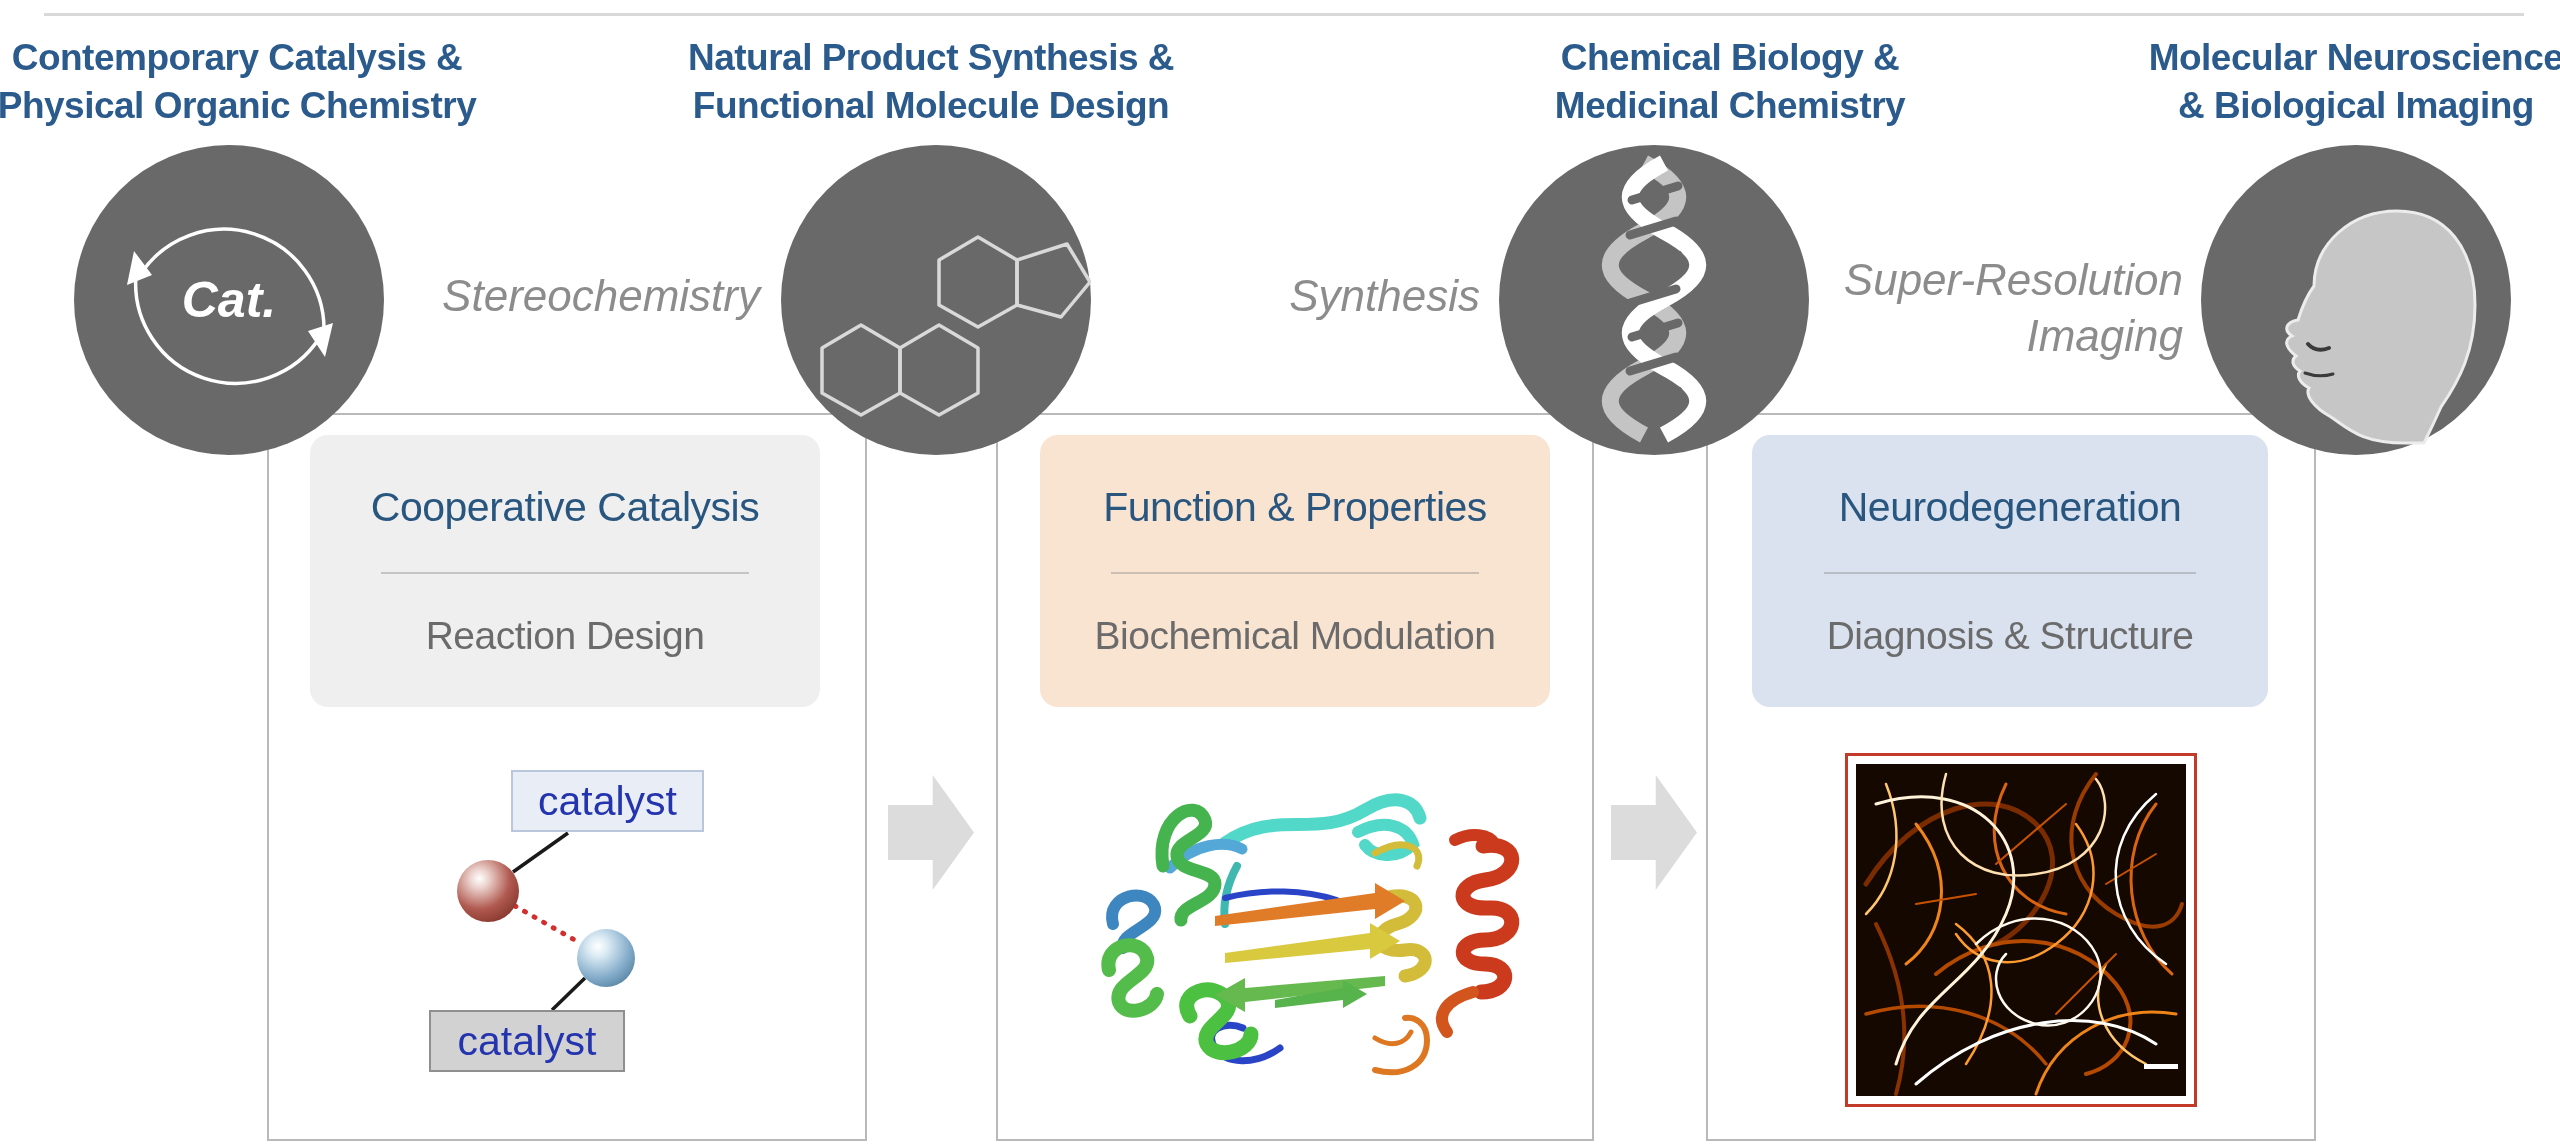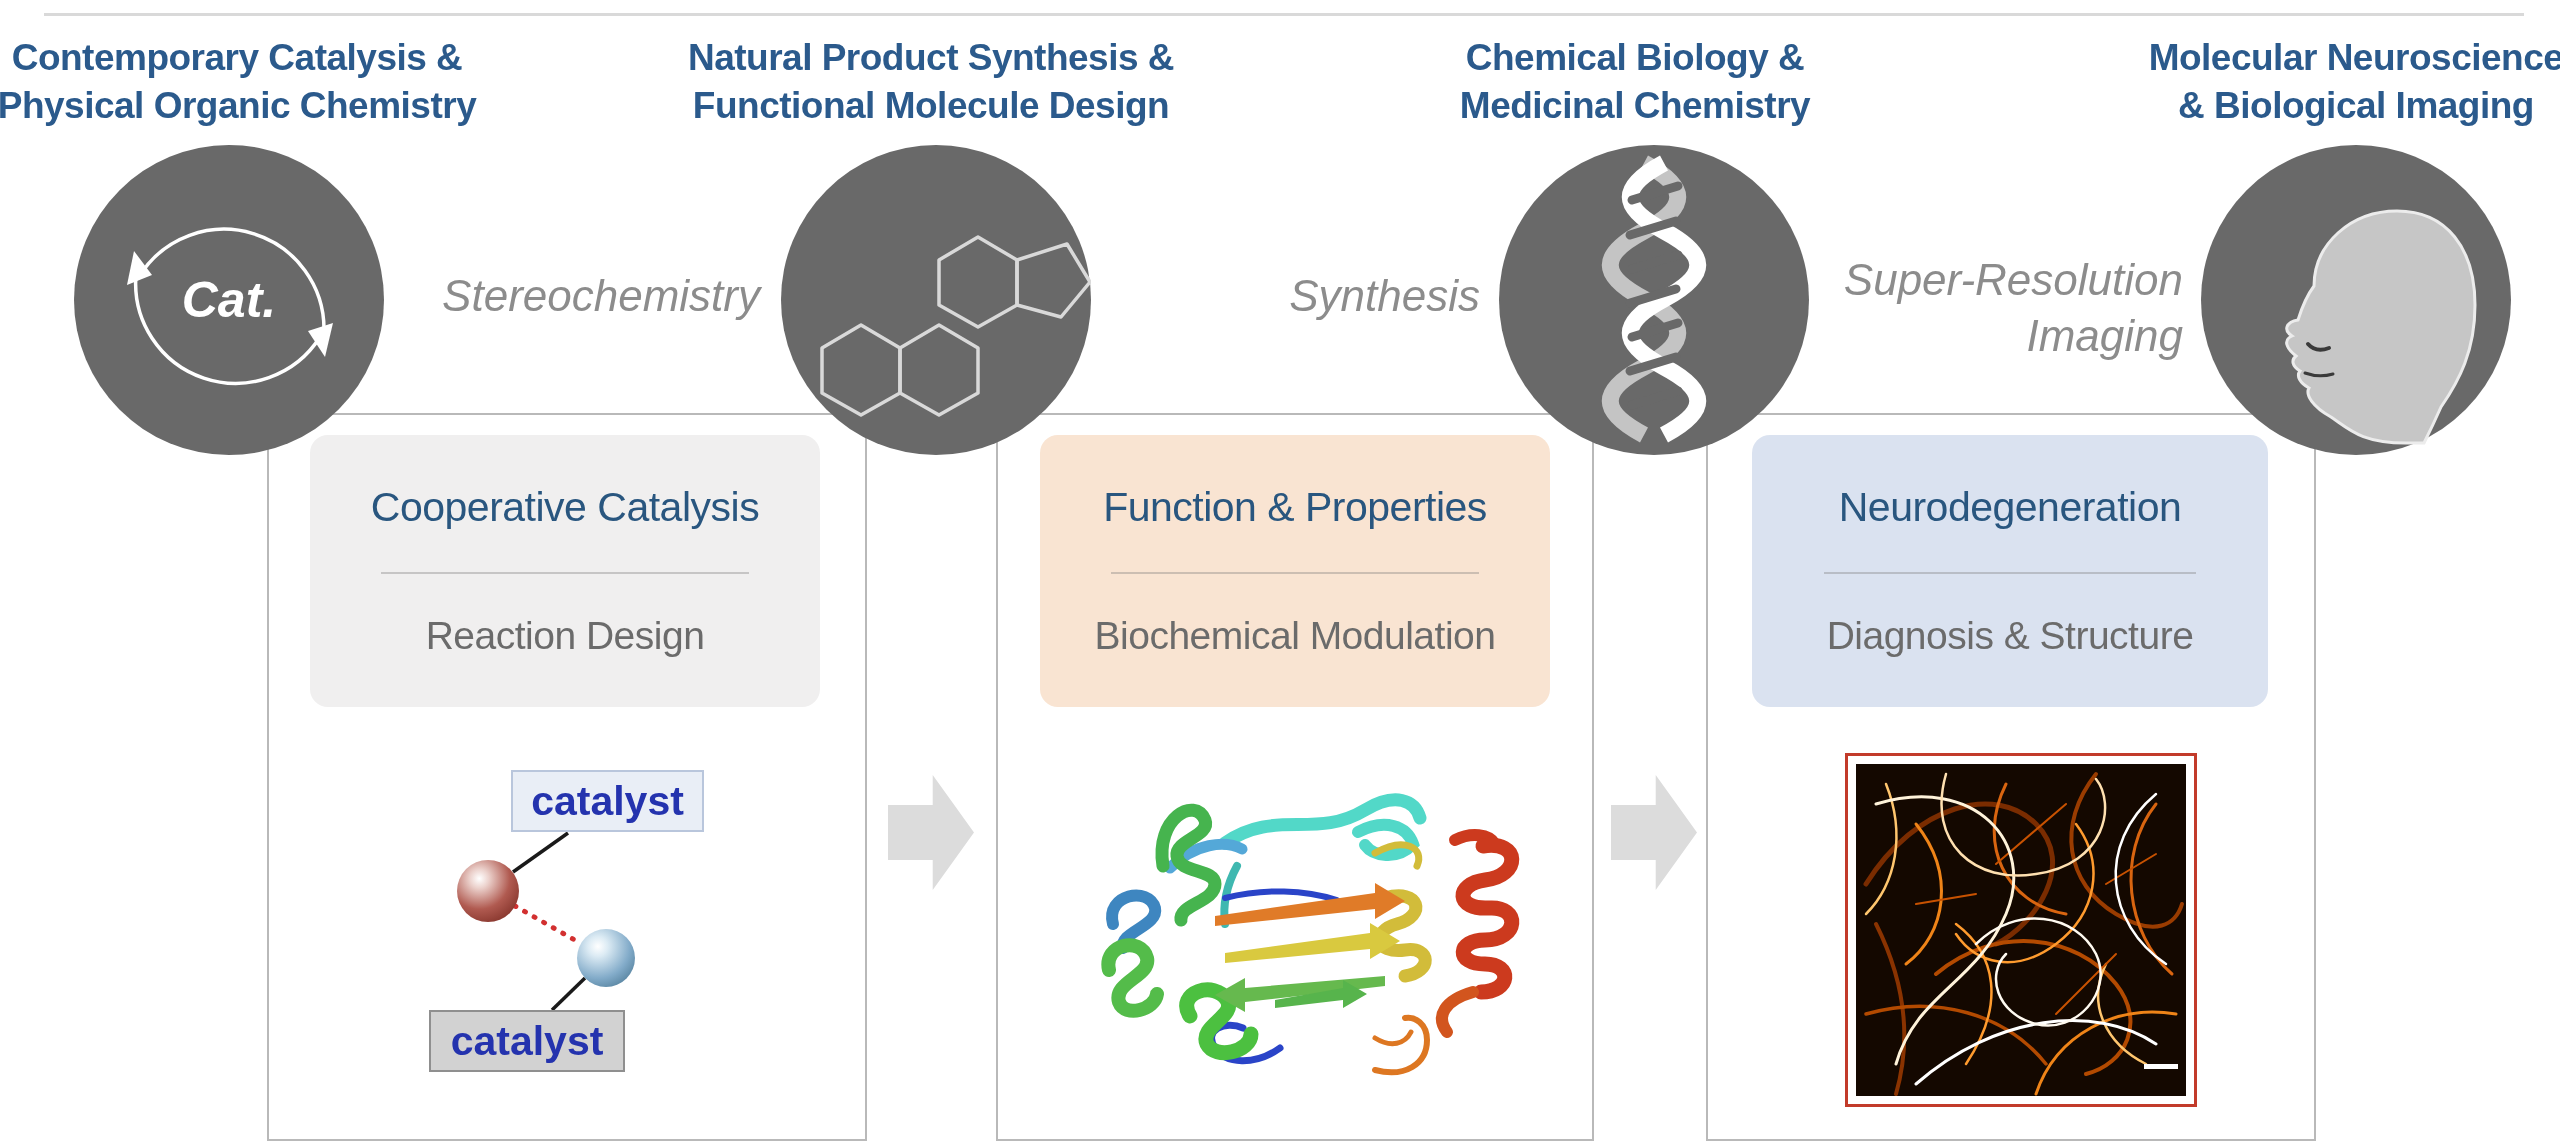--- a/index.html
+++ b/index.html
@@ -38,21 +38,21 @@
     font-size:41px;color:#29567f;letter-spacing:-0.5px;line-height:46px;
   }
   .header .divider{width:72%;height:2px;background:rgba(120,120,120,0.35);margin:42px 0 40px 0;}
   .header .sub{font-size:39px;color:#6b6b6b;letter-spacing:-0.5px;line-height:44px;}
   .block-arrow{
     position:absolute;top:775px;width:86px;height:115px;background:#dcdcdc;z-index:2;
     clip-path:polygon(0% 26%,52% 26%,52% 0%,100% 50%,52% 100%,52% 74%,0% 74%);
   }
   .cat-tag{
     position:absolute;z-index:3;display:flex;align-items:center;justify-content:center;
-    font-size:41px;color:#2433ae;box-sizing:border-box;font-weight:bold;
+    font-size:41px;color:#2433ae;box-sizing:border-box;
   }
   .cat-tag.top{left:511px;top:770px;width:193px;height:62px;background:#e9eef6;border:2px solid #b9c6dc;}
   .cat-tag.bottom{left:429px;top:1010px;width:196px;height:62px;background:#d2d2d2;border:2px solid #8f8f8f;}
   .sphere{position:absolute;border-radius:50%;z-index:3;}
   .sphere.red{
     left:457px;top:860px;width:62px;height:62px;
     background:radial-gradient(circle at 36% 30%, #ffffff 0%, #ecd2cd 16%, #b05a50 52%, #86352c 82%, #6e2822 100%);
   }
   .sphere.blue{
     left:577px;top:929px;width:58px;height:58px;
@@ -70,21 +70,21 @@
 <body>
 
 <div class="canvas">
 
   <div class="toprule"></div>
 
   <div class="area-title" style="left:-73px">Contemporary Catalysis &amp;
 Physical Organic Chemistry</div>
   <div class="area-title" style="left:621px">Natural Product Synthesis &amp;
 Functional Molecule Design</div>
-  <div class="area-title" style="left:1325px">Chemical Biology &amp;
+  <div class="area-title" style="left:1420px">Chemical Biology &amp;
 Medicinal Chemistry</div>
   <div class="area-title" style="left:2046px">Molecular Neuroscience
 &amp; Biological Imaging</div>
 
   <div class="bigcircle" style="left:74px">
     <span>
       <svg width="310" height="310" viewBox="0 0 310 310">
         <path d="M66,130 A100,100 0 0 1 250,186" fill="none" stroke="#ffffff" stroke-width="3.5"></path>
         <path d="M259,178 L251,212 L234,186 Z" fill="#ffffff"></path>
         <path d="M246,192 A100,100 0 0 1 62,130" fill="none" stroke="#ffffff" stroke-width="3.5"></path>

